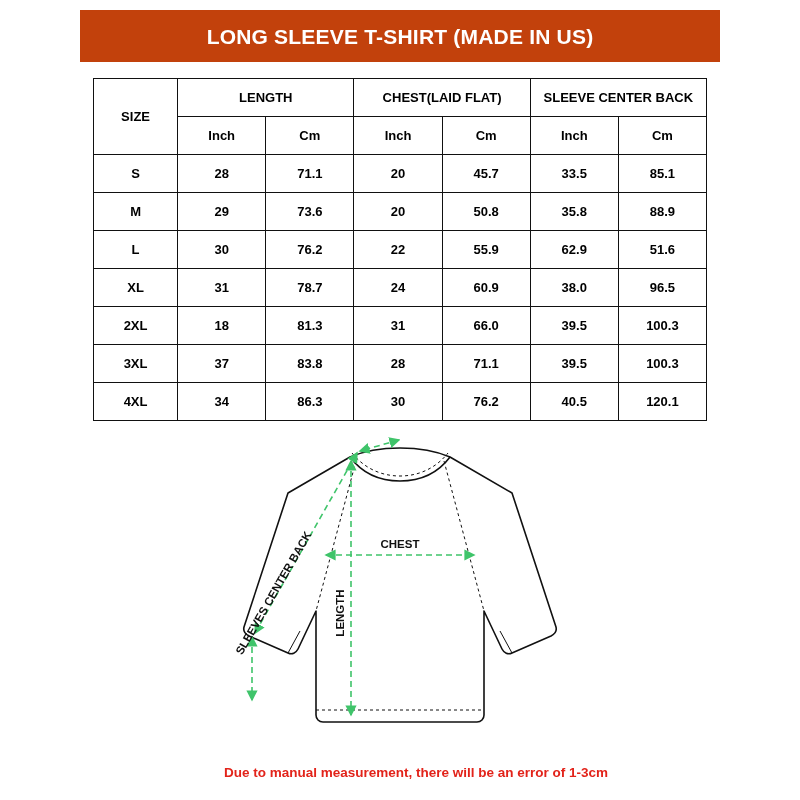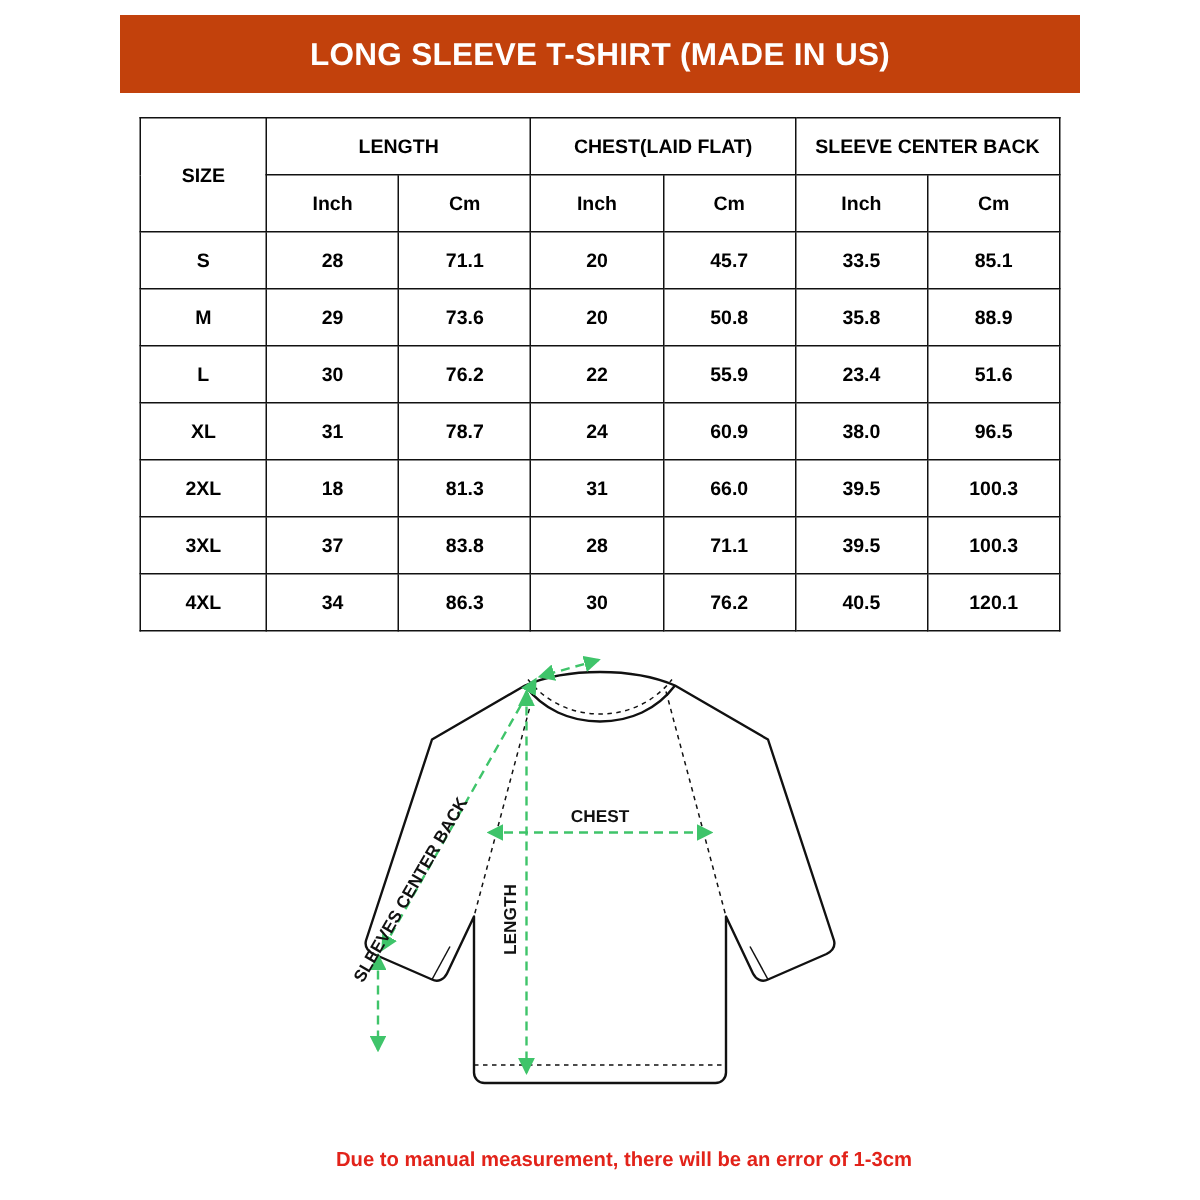--- a/index.html
+++ b/index.html
@@ -152,21 +152,21 @@
           <td class="val">50.8</td>
           <td class="val">35.8</td>
           <td class="val">88.9</td>
         </tr>
         <tr>
           <td class="rowhead">L</td>
           <td class="val">30</td>
           <td class="val">76.2</td>
           <td class="val">22</td>
           <td class="val">55.9</td>
-          <td class="val">23.4</td>
+          <td class="val">62.9</td>
           <td class="val">51.6</td>
         </tr>
         <tr>
           <td class="rowhead">XL</td>
           <td class="val">31</td>
           <td class="val">78.7</td>
           <td class="val">24</td>
           <td class="val">60.9</td>
           <td class="val">38.0</td>
           <td class="val">96.5</td>

